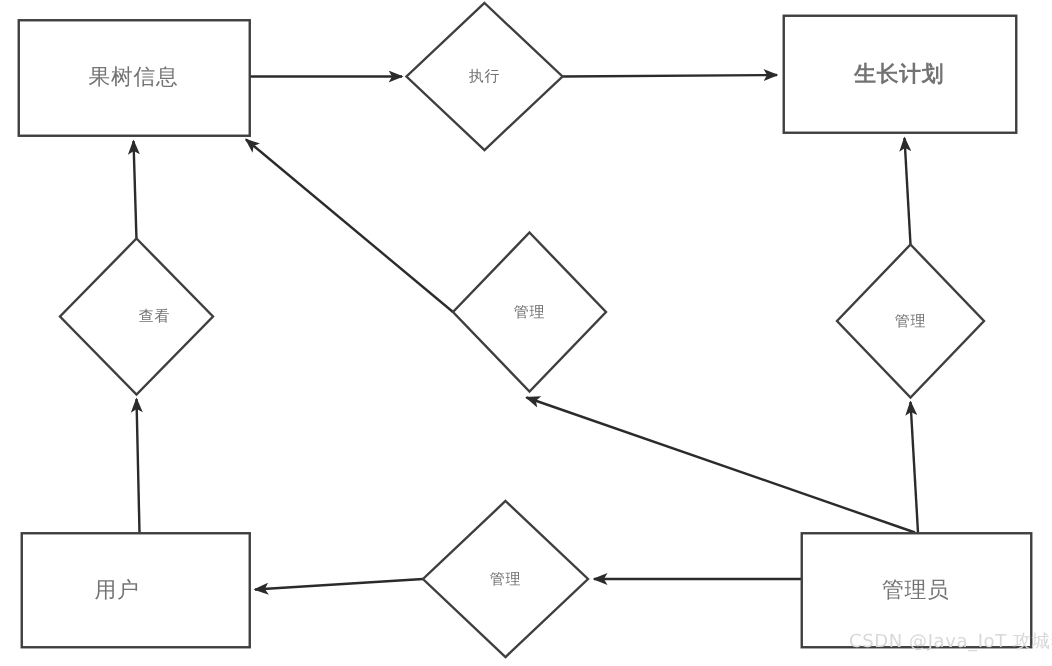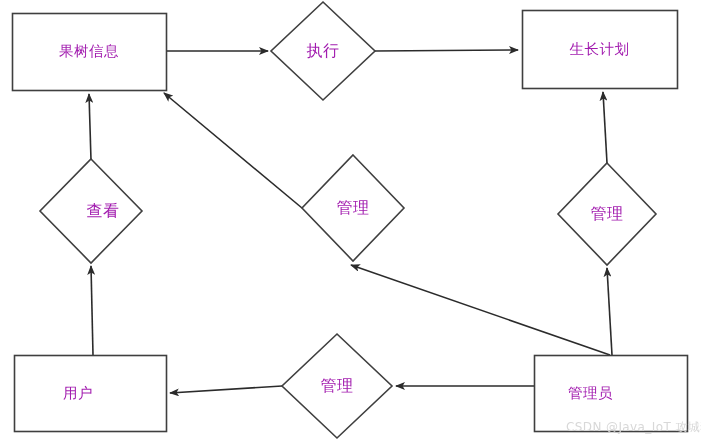--- a/index.html
+++ b/index.html
@@ -22,31 +22,31 @@
     left: 0;
     top: 0;
     width: 701px;
     height: 444px;
   }
   .node-label {
     position: absolute;
     display: flex;
     align-items: center;
     justify-content: center;
-    color: #a21caf;
+    color: #737373;
     font-size: 14px;
     letter-spacing: 0.5px;
     white-space: nowrap;
     pointer-events: none;
   }
   .entity-label {
     font-size: 14.5px;
   }
   .rel-label {
-    font-size: 16px;
+    font-size: 10px;
   }
   .watermark {
     position: absolute;
     color: #d8d8d8;
     font-size: 12px;
     letter-spacing: 0.4px;
     white-space: nowrap;
     user-select: none;
   }
 </style>
@@ -82,23 +82,23 @@
         <polygon points="323,2 375,51 323,100 271,51" fill="#ffffff" stroke="#3f3f3f" stroke-width="1.6" stroke-linejoin="miter"></polygon>
         <polygon points="91,159 142,211 91,263 40,211" fill="#ffffff" stroke="#3f3f3f" stroke-width="1.6" stroke-linejoin="miter"></polygon>
         <polygon points="353,155 404,208 353,261 302,208" fill="#ffffff" stroke="#3f3f3f" stroke-width="1.6" stroke-linejoin="miter"></polygon>
         <polygon points="607,163 656,214 607,265 558,214" fill="#ffffff" stroke="#3f3f3f" stroke-width="1.6" stroke-linejoin="miter"></polygon>
         <polygon points="337,334 392,386 337,438 282,386" fill="#ffffff" stroke="#3f3f3f" stroke-width="1.6" stroke-linejoin="miter"></polygon>
       </g>
   </svg>
 
   <div id="labels-layer">
       <div class="node-label entity-label" style="left: 12px; top: 13px; width: 154px; height: 77px;">果树信息</div>
-      <div class="node-label entity-label" style="left: 522px; top: 10px; width: 155px; height: 78px;">生长计划</div>
+      <div class="node-label entity-label" style="left: 522px; top: 10px; width: 155px; height: 78px; font-weight: bold;">生长计划</div>
       <div class="node-label entity-label" style="left: 2px; top: 355px; width: 152px; height: 76px;">用户</div>
-      <div class="node-label entity-label" style="left: 514px; top: 355px; width: 153px; height: 76px;">管理员</div>
+      <div class="node-label entity-label" style="left: 534px; top: 355px; width: 153px; height: 76px;">管理员</div>
       <div class="node-label rel-label" style="left: 271px; top: 2px; width: 104px; height: 98px;">执行</div>
       <div class="node-label rel-label" style="left: 52px; top: 159px; width: 102px; height: 104px;">查看</div>
       <div class="node-label rel-label" style="left: 302px; top: 155px; width: 102px; height: 106px;">管理</div>
       <div class="node-label rel-label" style="left: 558px; top: 163px; width: 98px; height: 102px;">管理</div>
       <div class="node-label rel-label" style="left: 282px; top: 334px; width: 110px; height: 104px;">管理</div>
     </div>
 
   <div class="watermark" style="left: 566px; top: 419px; color: rgb(216, 216, 216);">CSDN @Java_IoT 攻城狮</div>
 
 </div>

